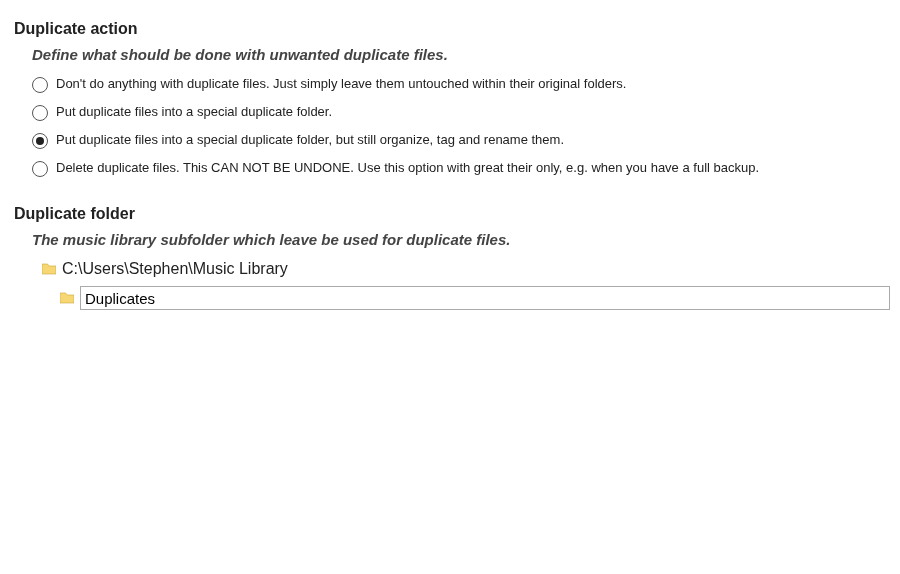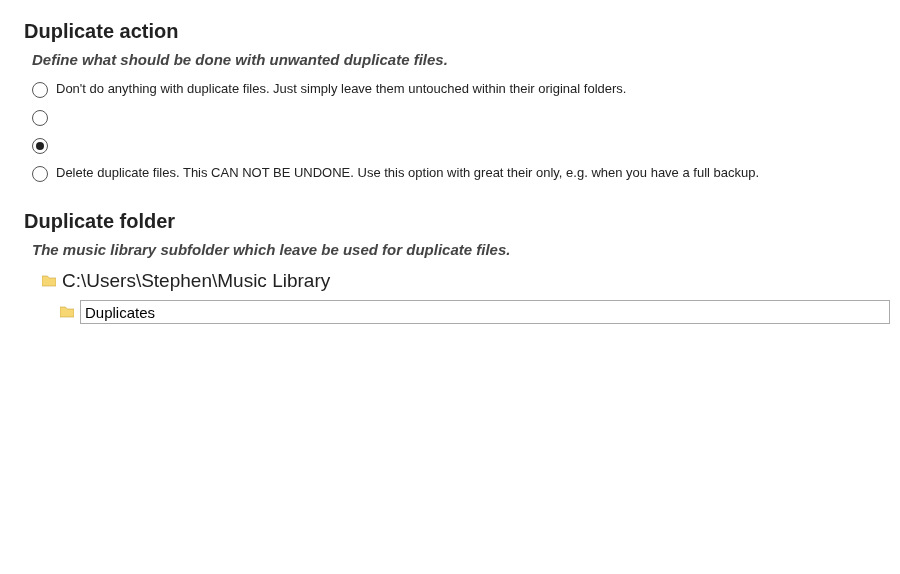--- a/index.html
+++ b/index.html
@@ -7,22 +7,22 @@
       margin: 0;
       padding: 20px 10px;
       font-family: "Segoe UI", Tahoma, sans-serif;
       font-size: 15px;
       color: #222;
       background: #fff;
       width: 900px;
     }
     .section-heading {
       font-weight: bold;
-      font-size: 20px;
-      margin: 0 0 8px 14px;
+      font-size: 16px;
+      margin: 0 0 8px 4px;
     }
     .section-subtext {
       font-style: italic;
       color: #444;
       margin: 0 0 12px 22px;
       font-size: 15px;
       font-weight: bold;
     }
     .radio-group {
       margin-left: 22px;
@@ -70,21 +70,21 @@
     }
     .tree-row.child {
       margin-left: 18px;
     }
     .folder-icon {
       width: 14px;
       height: 12px;
       flex-shrink: 0;
     }
     .folder-label {
-      font-size: 19px;
+      font-size: 16px;
       text-align: center;
     }
     .folder-input {
       font-family: inherit;
       font-size: 15px;
       padding: 10px 4px;
       border: 1px solid #aaa;
       width: 810px;
       height: 24px;
       outline: none;
@@ -99,24 +99,26 @@
 
   <div class="radio-group">
 
     <div class="radio-row">
       <span class="radio-circle"></span>
       <span class="radio-label">Don't do anything with duplicate files. Just simply leave them untouched within their original folders.</span>
     </div>
 
     <div class="radio-row">
       <span class="radio-circle"></span>
+      <span class="radio-label">Put duplicate files into a special duplicate folder.</span>
     </div>
 
     <div class="radio-row">
       <span class="radio-circle selected"></span>
+      <span class="radio-label">Put duplicate files into a special duplicate folder, but still organize, tag and rename them.</span>
     </div>
 
     <div class="radio-row">
       <span class="radio-circle"></span>
       <span class="radio-label">Delete duplicate files. This CAN NOT BE UNDONE. Use this option with great their only, e.g. when you have a full backup.</span>
     </div>
 
   </div>
 </div>
 

